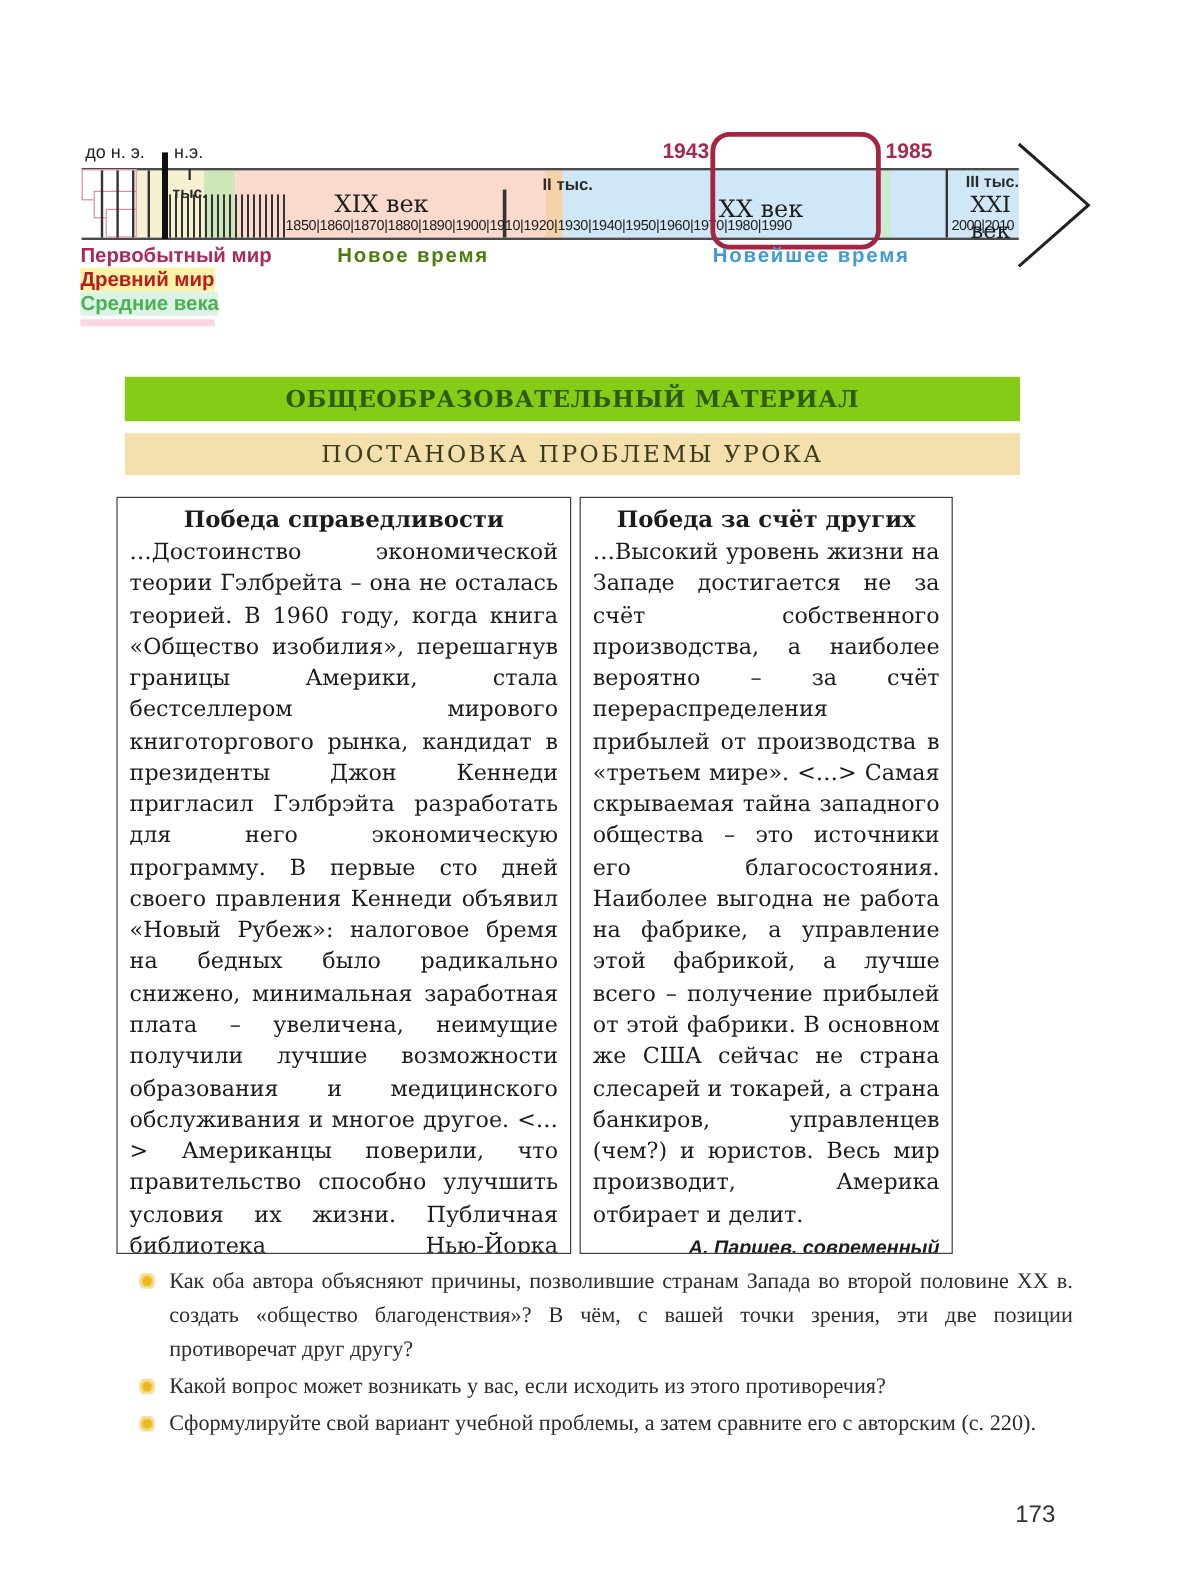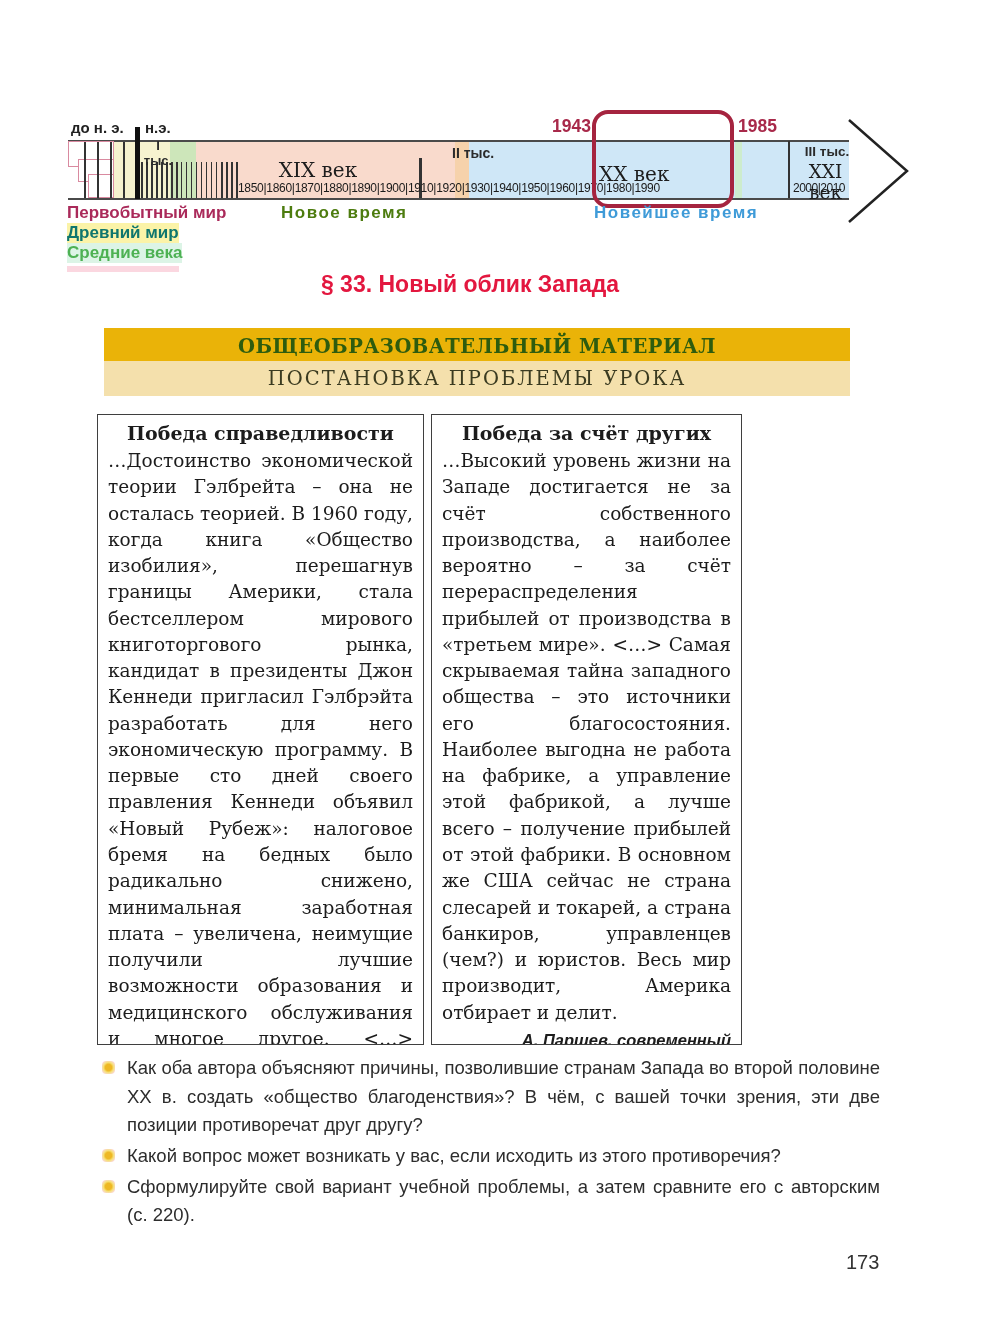--- a/index.html
+++ b/index.html
@@ -22,70 +22,70 @@
   .tl-step { position:absolute; background:#ffffff; border:1.5px solid #d98aa0; }
   .step1 { left:68px; top:141px; width:46px; height:26px; }
   .step2 { left:78px; top:159px; width:36px; height:23px; }
   .step3 { left:88px; top:174px; width:26px; height:24px; }
   .tl-tick { position:absolute; background:#333; }
   .tl-thick { position:absolute; left:135px; top:127px; width:4.5px; height:72px; background:#101010; }
   .tl-hatch {
     position:absolute; left:141px; top:162px; width:97px; height:36px;
     background:repeating-linear-gradient(90deg,#333 0 1.5px,transparent 1.5px 5px);
   }
-  .tl-era-top { position:absolute; top:119px; font-weight:bold; font-size:15px; color:#222; }
+  .tl-era-top { position:absolute; top:119px; font-weight:normal; font-size:15px; color:#222; }
   .tl-mill { position:absolute; font-weight:bold; color:#2b2b2b; text-align:center; }
   .tl-cent { position:absolute; font-family:"DejaVu Serif", serif; color:#1d1d1d; }
   .tl-decades {
     position:absolute; top:181px; font-size:12px; letter-spacing:-0.3px;
     color:#1a1a1a; white-space:nowrap; font-family:"Liberation Sans", sans-serif;
   }
   .tl-hl-year { position:absolute; top:116px; font-weight:bold; font-size:17.5px; color:#a8294a; }
   .tl-redbox {
     position:absolute; left:592px; top:110px; width:142px; height:98px;
     border:4.5px solid #a5243f; border-radius:16px; background:transparent;
   }
   .tl-arrow { position:absolute; left:847px; top:110px; }
   .era-label { position:absolute; font-weight:bold; font-size:17px; white-space:nowrap; }
   .era-primitive { left:67px; top:203px; color:#aa2a5a; }
-  .era-ancient   { left:67px; top:223px; color:#0f766e; background:#fbf3a8; }
+  .era-ancient   { left:67px; top:223px; color:#b91c1c; background:#fbf3a8; }
   .era-middle    { left:67px; top:243px; color:#4db153; background:#dcf4e6; }
   .era-strip     { position:absolute; left:67px; top:266px; width:112px; height:6px; background:#fbd7e0; }
   .era-new       { left:281px; top:203px; color:#4d7c0f; letter-spacing:1.5px; }
   .era-newest    { left:594px; top:203px; color:#3f9bd8; letter-spacing:1.5px; }
   
   .section-title {
     position:absolute; left:0; top:271px; width:940px; text-align:center;
     font-size:23px; font-weight:bold; color:#e3173f;
   }
   .banner {
     position:absolute; left:104px; width:746px; display:flex;
     align-items:center; justify-content:center;
     font-family:"DejaVu Serif", serif;
   }
-  .banner-green { top:328px; height:37px; background:#eab308; color:#2e5c0e;
+  .banner-green { top:314px; height:37px; background:#84cc16; color:#2e5c0e;
                   font-weight:bold; font-size:19.5px; letter-spacing:0.5px; }
   .banner-tan   { top:361px; height:35px; background:#f4e0ac; color:#3b3b20;
                   font-size:19.5px; letter-spacing:2px; }
   
   .quotes { position:absolute; left:97px; top:414px; width:727px; height:631px;
             display:flex; gap:7px; }
   .qbox {
     border:1.5px solid #3f3f3f; background:#fff; padding:7px 10px 8px;
     font-family:"DejaVu Serif", serif; color:#1c1c1c; overflow:hidden;
   }
-  .qbox-left  { width:327px; }
+  .qbox-left  { width:379px; }
   .qbox-right { width:311px; }
   .qtitle { text-align:center; font-weight:bold; font-size:19px; margin-bottom:4px; }
   .qbody  { font-size:18.5px; line-height:1.42; text-align:justify; }
   .qattr  { margin-top:3px; text-align:right; font-family:"Liberation Sans", sans-serif;
             font-style:italic; font-weight:bold; font-size:16.5px; line-height:1.35;
             color:#1c1c1c; }
   
-  .questions { position:absolute; left:102px; top:1054px; width:778px; list-style:none; }
+  .questions { position:absolute; left:116px; top:1054px; width:778px; list-style:none;font-family:Liberation Serif, serif; }
   .questions li { display:flex; gap:12px; margin-bottom:2px; }
   .flower-icon {
     flex:0 0 13px; width:13px; height:13px; margin-top:7px; border-radius:4px;
     background:radial-gradient(circle at 50% 50%, #eeb824 0 35%, #f6e07a 55%, #fbd9e6 85%, #fdeef4 100%);
   }
   .qtext { font-size:18.5px; line-height:1.55; color:#2d2d2d; text-align:justify; }
   .pagenum { position:absolute; left:846px; top:1251px; font-size:20px; color:#333; }
 </style>
 </head>
 <body>
@@ -143,21 +143,20 @@
     </svg>
 
     <div class="era-label era-primitive">Первобытный мир</div>
     <div class="era-label era-ancient">Древний мир</div>
     <div class="era-label era-middle">Средние века</div>
     <div class="era-strip"></div>
     <div class="era-label era-new">Новое время</div>
     <div class="era-label era-newest">Новейшее время</div>
   </div>
 
-  <div class="section-title">§ 33. Новый облик Запада</div>
   <div class="banner banner-green">
     <span>ОБЩЕОБРАЗОВАТЕЛЬНЫЙ МАТЕРИАЛ</span>
   </div>
   <div class="banner banner-tan">
     <span>ПОСТАНОВКА ПРОБЛЕМЫ УРОКА</span>
   </div>
 
   <div class="quotes">
     <div class="qbox qbox-left">
       <div class="qtitle">Победа справедливости</div>

